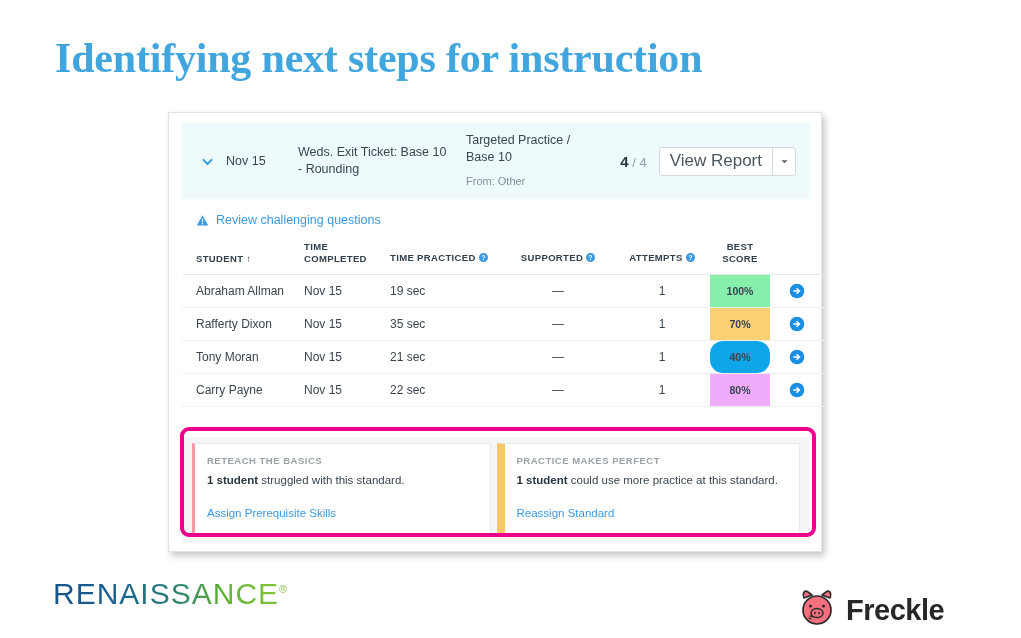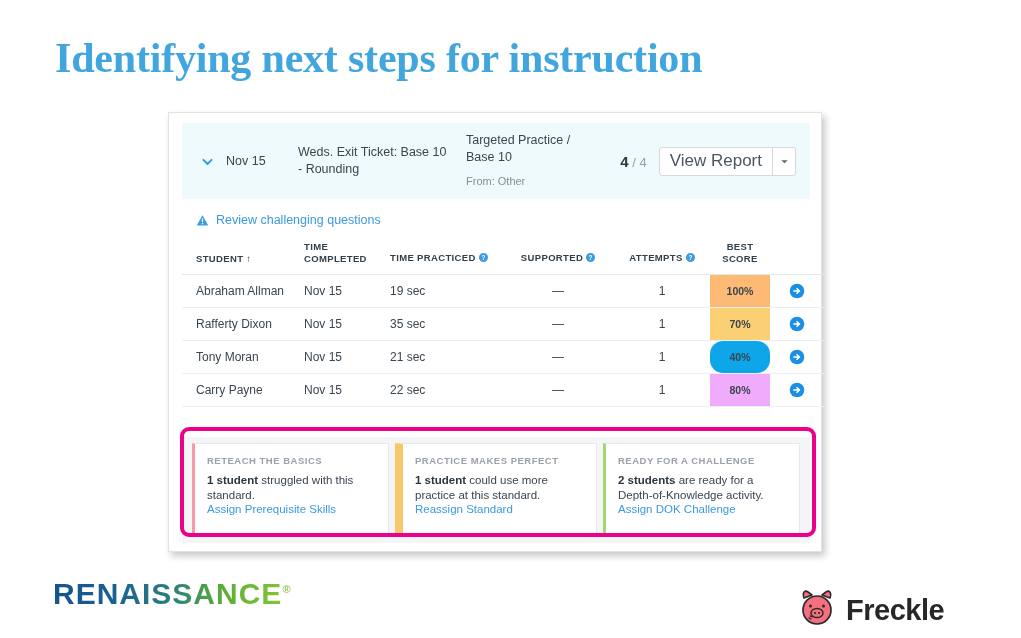--- a/index.html
+++ b/index.html
@@ -232,21 +232,21 @@
     font-size: 9.5px;
     font-weight: bold;
     letter-spacing: 0.5px;
     color: #9aa1a8;
     margin-bottom: 7px;
   }
   .reco-body {
     font-size: 11.5px;
     color: #3a4550;
     line-height: 15px;
-    margin-bottom: 0;
+    margin-bottom: 19px;
   }
   .reco-body b { font-weight: bold; color: #2b3640; }
   .reco-link {
     font-size: 11.5px;
     color: #3b9ae1;
   }
 
   
   .annot-box {
     position: absolute;
@@ -259,21 +259,21 @@
     box-sizing: border-box;
     pointer-events: none;
   }
 
   
   .renaissance-logo {
     position: absolute;
     left: 53px;
     top: 577px;
     font-size: 30px;
-    font-weight: bold;
+    font-weight: normal;
     letter-spacing: 1px;
     font-family: "Liberation Sans", sans-serif;
     background: linear-gradient(90deg, #16548c 0%, #1a5f92 24%, #2a7f7c 50%, #5cb033 72%, #8dc63f 100%);
     -webkit-background-clip: text;
     background-clip: text;
     color: transparent;
     white-space: nowrap;
   }
   .renaissance-logo sup {
     font-size: 11px;
@@ -371,21 +371,21 @@
         </tr>
       </thead>
       <tbody id="roster-body">
           <tr>
             <td class="c-student">Abraham Allman</td>
             <td class="c-completed">Nov 15</td>
             <td class="c-practiced">19 sec</td>
             <td class="c-supported dash">—</td>
             <td class="c-attempts">1</td>
             <td class="c-best">
-              <span class="score-cell" style="background: #fdba74;">100%</span>
+              <span class="score-cell" style="background: #86efac;">100%</span>
             </td>
             <td class="c-arrow"><span><svg class="arrow-icon" width="16" height="16" viewBox="0 0 18 18">
                   <circle cx="9" cy="9" r="8.2" fill="#1a8fe3"></circle>
                   <path d="M5.5 9 H11.5 M9 6.5 L11.8 9 L9 11.5" fill="none" stroke="#ffffff" stroke-width="1.8" stroke-linecap="round" stroke-linejoin="round"></path>
                 </svg></span></td>
           </tr>
           <tr>
             <td class="c-student">Rafferty Dixon</td>
             <td class="c-completed">Nov 15</td>
             <td class="c-practiced">35 sec</td>
@@ -434,25 +434,20 @@
         <div class="reco r1" style="border-left-color: rgb(247, 154, 165);">
           <div class="reco-title">RETEACH THE BASICS</div>
           <div class="reco-body"><b>1 student</b><span> struggled with this standard.</span></div>
           <div class="reco-link">Assign Prerequisite Skills</div>
         </div>
         <div class="reco r2" style="border-left-color: rgb(246, 200, 106);">
           <div class="reco-title">PRACTICE MAKES PERFECT</div>
           <div class="reco-body"><b>1 student</b><span> could use more practice at this standard.</span></div>
           <div class="reco-link">Reassign Standard</div>
         </div>
-        <div class="reco r3" style="border-left-color: rgb(162, 216, 107);">
-          <div class="reco-title">READY FOR A CHALLENGE</div>
-          <div class="reco-body"><b>2 students</b><span> are ready for a Depth-of-Knowledge activity.</span></div>
-          <div class="reco-link">Assign DOK Challenge</div>
-        </div>
       </div>
   </div>
 </div>
 
 <div class="annot-box"></div>
 
 <div class="renaissance-logo">
   <span>RENAISSANCE</span><sup>®</sup>
 </div>
 

